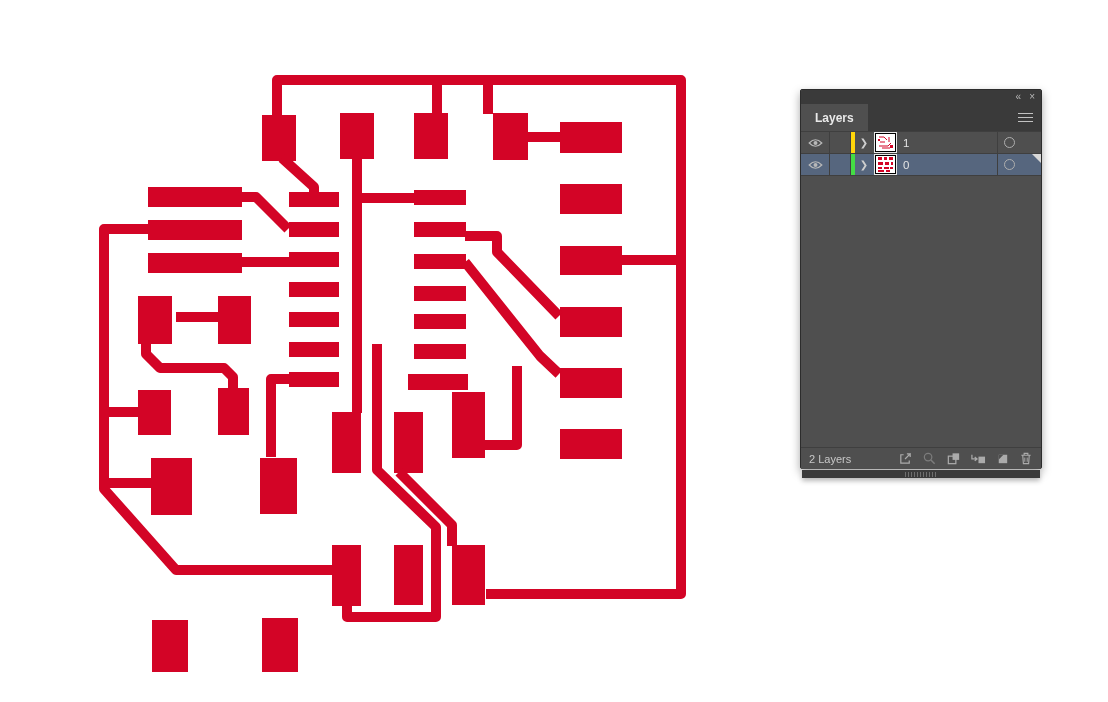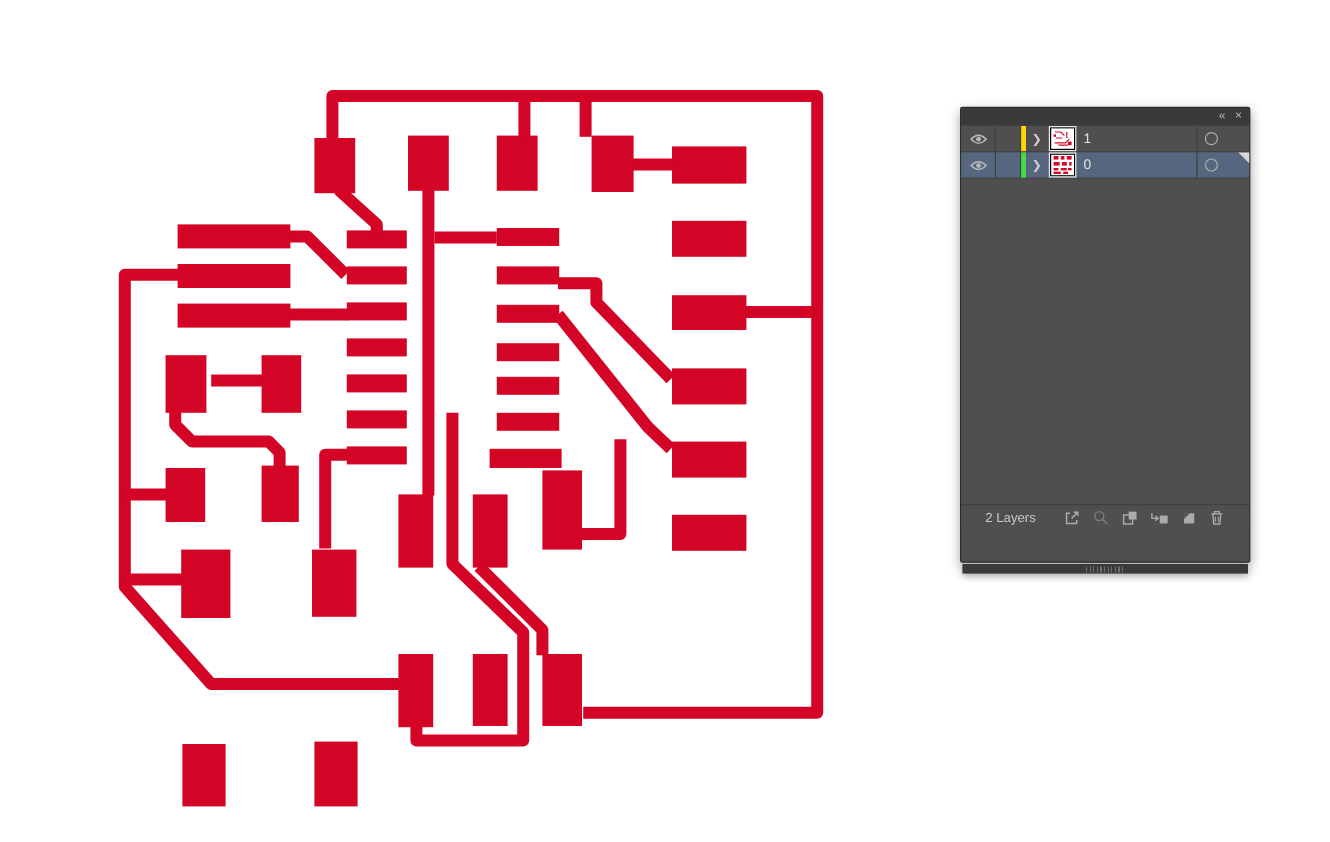--- a/index.html
+++ b/index.html
@@ -45,21 +45,21 @@
     margin-left:2px;flex:0 0 auto}
   .thumb svg{display:block}
   .layer-label{margin-left:7px;color:#e3e3e3;font-size:11.5px;flex:1 1 auto}
   .col-target{width:44px;height:100%;border-left:1px solid var(--separator);
     display:flex;align-items:center;flex:0 0 auto}
   .target-circle{width:11px;height:11px;border:1.3px solid #aeaeae;border-radius:50%;margin-left:6px;cursor:pointer}
   .sel-corner{position:absolute;right:0;top:0;width:0;height:0;
     border-top:9px solid #d8d8d8;border-left:9px solid transparent}
   .panel-fill{height:271px;background:var(--panel-bg)}
   .panel-footer{height:22px;border-top:1px solid var(--separator);display:flex;
-    align-items:center;padding:0 20px;background:var(--panel-bg)}
+    align-items:center;padding:0 8px;background:var(--panel-bg)}
   .footer-status{font-size:11px;color:#c8c8c8;flex:0 0 auto}
   .footer-icons{margin-left:auto;display:flex;align-items:center;gap:9px}
   .footer-icons svg{display:block;cursor:pointer}
   .dock-strip{position:absolute;left:802px;top:470px;width:238px;height:8px;background:#3A3A3A;
     box-shadow:0 3px 5px rgba(0,0,0,.25)}
   .dock-grip{position:absolute;left:103px;top:1.5px;width:32px;height:5px;
     background:repeating-linear-gradient(90deg,#6e6e6e 0 1px,transparent 1px 3px);cursor:row-resize}
 </style>
 </head>
 <body>
@@ -149,20 +149,24 @@
     </g>
   </svg>
 </div>
 
 <div class="panel">
   <div class="panel-titlebar">
     <span class="glyph">«</span>
     <span class="glyph">×</span>
   </div>
 
+  <div class="tabbar">
+    <div class="tab">Layers</div>
+    <div class="menu-ham"></div>
+  </div>
 
   <div class="rows">
 
     <div class="layer-row">
       <div class="col-eye">
         <svg width="15" height="10" viewBox="0 0 15 10">
           <path d="M1.2 5 Q7.5 -1.5 13.8 5 Q7.5 11.5 1.2 5 Z" fill="none" stroke="#b8b8b8" stroke-width="1.2"></path>
           <circle cx="7.5" cy="5" r="2" fill="#b8b8b8"></circle>
         </svg>
       </div>

